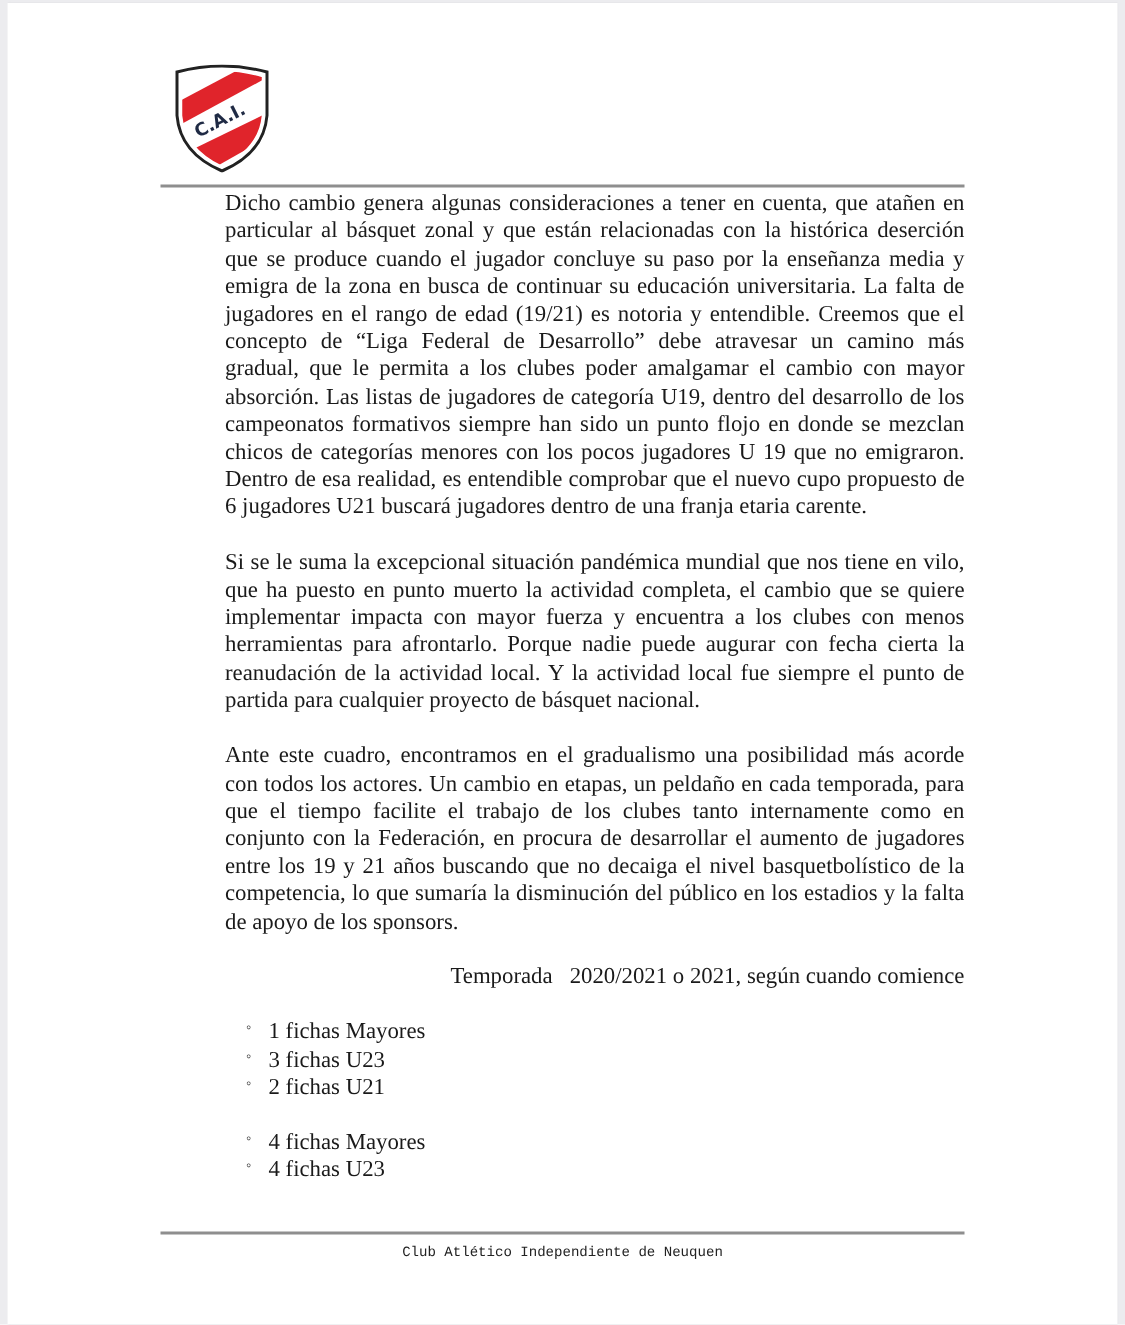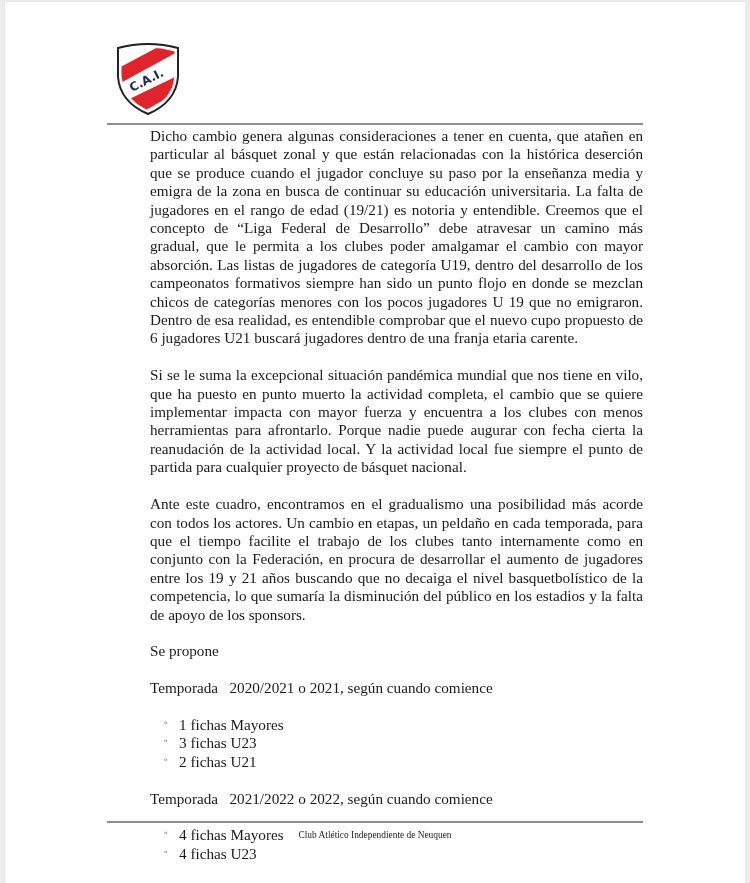--- a/index.html
+++ b/index.html
@@ -19,29 +19,29 @@
     }
     .rule.top { top: 121px; }
     .rule.bottom { top: 819px; }
     .body-text {
       position: absolute; left: 145px; top: 125px; width: 493px;
       font-family: Liberation Serif, serif;
       font-size: 15.2px; line-height: 18.4px; color: #1a1a1a;
     }
     .para { text-align: justify; margin: 0 0 18.4px 0; }
     .plain { margin: 0 0 18.4px 0; }
-    .season { margin: 0 0 18.4px 0; white-space: pre; }
+    .season { margin: 0 0 18.4px 0; white-space: pre; text-align: right; }
     ul.fichas { list-style: none; margin: 0 0 18.4px 0; padding: 0 0 0 14px; }
     ul.fichas li { position: relative; padding-left: 15px; }
     ul.fichas li .bullet {
       position: absolute; left: 0; top: -2px; font-size: 10px; color: #333;
     }
     .footer {
       position: absolute; left: 102px; top: 826px; width: 536px;
-      text-align: center; font-family: Liberation Serif, serif;
+      text-align: center; font-family: Liberation Mono, monospace;
       font-size: 9.4px; line-height: 14px; color: #222;
     }
   </style>
 </head>
 <body>
 
 <div class="page">
 
   <div class="logo">
     <svg width="70" height="72" viewBox="0 0 70 72">
@@ -61,30 +61,28 @@
     </svg>
   </div>
 
   <div class="rule top"></div>
 
   <div class="body-text">
     <p class="para">Dicho cambio genera algunas consideraciones a tener en cuenta, que atañen en particular al básquet zonal y que están relacionadas con la histórica deserción que se produce cuando el jugador concluye su paso por la enseñanza media y emigra de la zona en busca de continuar su educación universitaria. La falta de jugadores en el rango de edad (19/21) es notoria y entendible. Creemos que el concepto de “Liga Federal de Desarrollo” debe atravesar un camino más gradual, que le permita a los clubes poder amalgamar el cambio con mayor absorción. Las listas de jugadores de categoría U19, dentro del desarrollo de los campeonatos formativos siempre han sido un punto flojo en donde se mezclan chicos de categorías menores con los pocos jugadores U 19 que no emigraron. Dentro de esa realidad, es entendible comprobar que el nuevo cupo propuesto de 6 jugadores U21 buscará jugadores dentro de una franja etaria carente.</p>
     <p class="para">Si se le suma la excepcional situación pandémica mundial que nos tiene en vilo, que ha puesto en punto muerto la actividad completa, el cambio que se quiere implementar impacta con mayor fuerza y encuentra a los clubes con menos herramientas para afrontarlo. Porque nadie puede augurar con fecha cierta la reanudación de la actividad local. Y la actividad local fue siempre el punto de partida para cualquier proyecto de básquet nacional.</p>
     <p class="para">Ante este cuadro, encontramos en el gradualismo una posibilidad más acorde con todos los actores. Un cambio en etapas, un peldaño en cada temporada, para que el tiempo facilite el trabajo de los clubes tanto internamente como en conjunto con la Federación, en procura de desarrollar el aumento de jugadores entre los 19 y 21 años buscando que no decaiga el nivel basquetbolístico de la competencia, lo que sumaría la disminución del público en los estadios y la falta de apoyo de los sponsors.</p>
 
-    <p class="plain">Se propone</p>
 
     <p class="season">Temporada   2020/2021 o 2021, según cuando comience</p>
     <ul class="fichas">
       <li><span class="bullet">◦</span><span>1 fichas Mayores</span></li>
       <li><span class="bullet">◦</span><span>3 fichas U23</span></li>
       <li><span class="bullet">◦</span><span>2 fichas U21</span></li>
     </ul>
 
-    <p class="season">Temporada   2021/2022 o 2022, según cuando comience</p>
     <ul class="fichas">
       <li><span class="bullet">◦</span><span>4 fichas Mayores</span></li>
       <li><span class="bullet">◦</span><span>4 fichas U23</span></li>
     </ul>
   </div>
 
   <div class="rule bottom"></div>
 
   <div class="footer">
     <div>Club Atlético Independiente de Neuquen</div>

